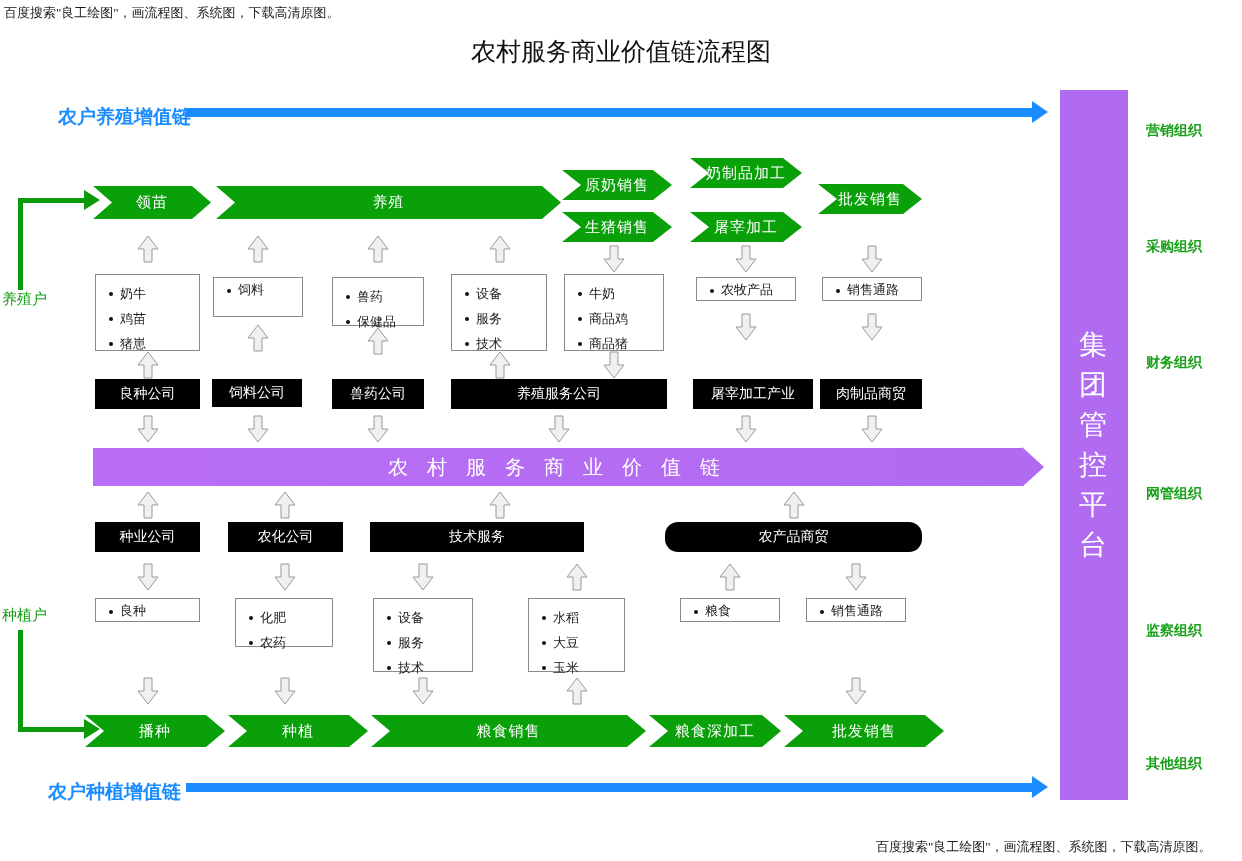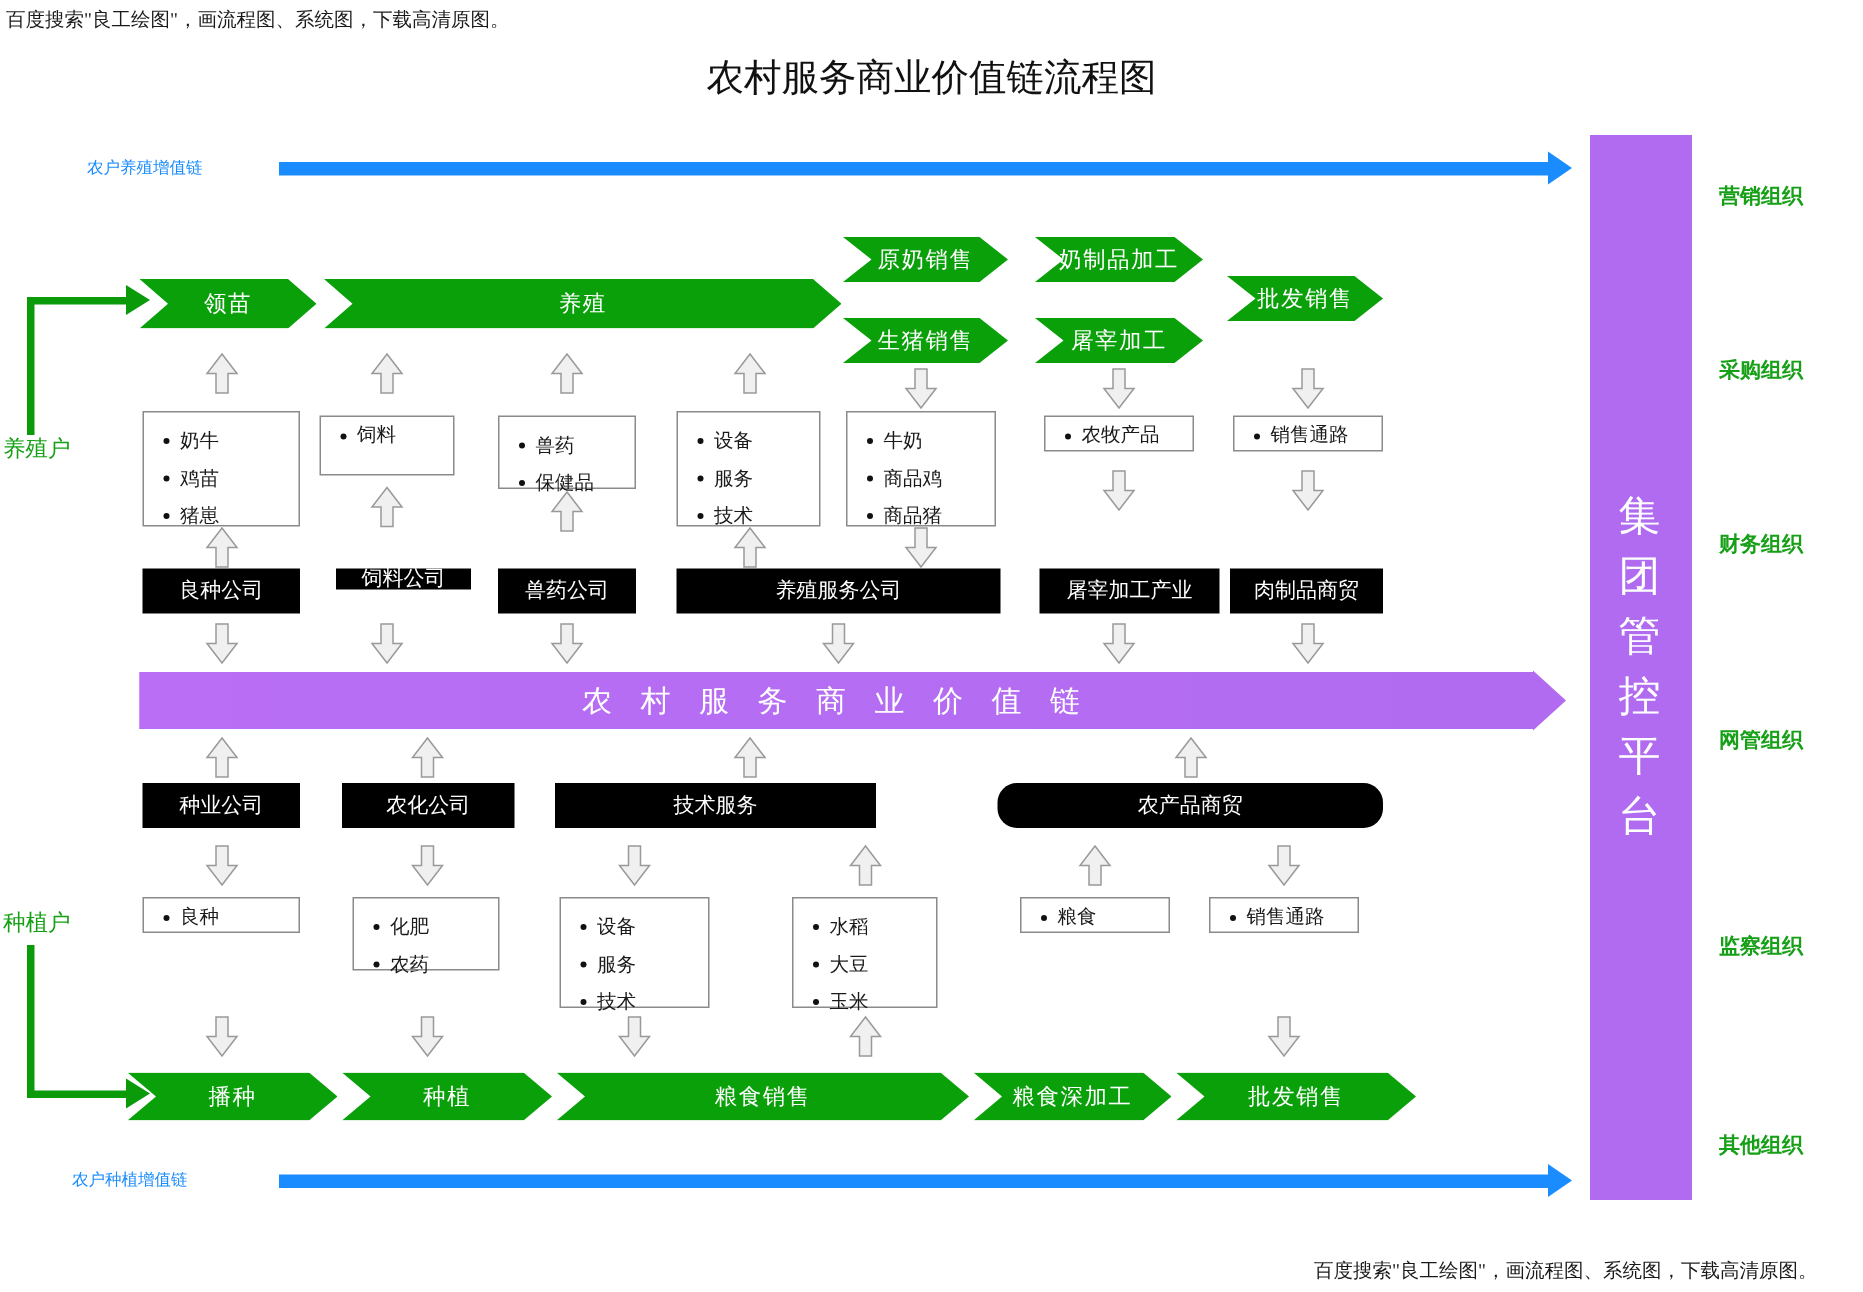--- a/index.html
+++ b/index.html
@@ -18,21 +18,21 @@
     font-size:25px;color:#111;font-weight:normal;white-space:nowrap;
     font-family:"Liberation Serif","DejaVu Serif",serif;
   }
 
   
   .bluebar{height:9px;background:#1a8cff;}
   .bluehead{
     width:0;height:0;border-top:11px solid transparent;border-bottom:11px solid transparent;
     border-left:16px solid #1a8cff;
   }
-  .bluelabel{color:#1a8cff;font-size:11px;white-space:nowrap;font-weight:normal;}
+  .bluelabel{color:#1a8cff;font-size:19px;white-space:nowrap;font-weight:bold;}
 
   
   .greenline{background:#0a9a0a;}
   .greenhead{
     width:0;height:0;border-top:10px solid transparent;border-bottom:10px solid transparent;
     border-left:16px solid #0a9a0a;
   }
   .farmerlabel{color:#15a015;font-size:15px;font-weight:normal;white-space:nowrap;}
 
   
@@ -96,21 +96,21 @@
 <div class="abs bluehead" style="left:1032px;top:101px;"></div>
 
 <div class="abs farmerlabel" style="left:2px;top:290px;">养殖户</div>
 <div class="abs greenline" style="left:18px;top:200px;width:5px;height:90px;"></div>
 <div class="abs greenline" style="left:18px;top:198px;width:66px;height:5px;"></div>
 <div class="abs greenhead" style="left:84px;top:190px;"></div>
 
 <div class="abs chev" style="left:93px;top:186px;width:118px;height:33px;">领苗</div>
 <div class="abs chev" style="left:216px;top:186px;width:345px;height:33px;">养殖</div>
 
-<div class="abs chev" style="left:562px;top:158px;width:110px;height:30px;">原奶销售</div>
+<div class="abs chev" style="left:562px;top:170px;width:110px;height:30px;">原奶销售</div>
 <div class="abs chev" style="left:690px;top:158px;width:112px;height:30px;">奶制品加工</div>
 
 <div class="abs chev" style="left:562px;top:212px;width:110px;height:30px;">生猪销售</div>
 <div class="abs chev" style="left:690px;top:212px;width:112px;height:30px;">屠宰加工</div>
 
 <div class="abs chev" style="left:818px;top:184px;width:104px;height:30px;">批发销售</div>
 
 <div class="abs bbox" style="left:95px;top:274px;width:105px;height:77px;">
   <ul>
     <li>奶牛</li>
@@ -154,21 +154,21 @@
     </ul>
 </div>
 
 <div class="abs bbox" style="left:822px;top:277px;width:100px;height:24px;padding-top:0;">
   <ul>
       <li style="line-height:23px;">销售通路</li>
     </ul>
 </div>
 
 <div class="abs cbox" style="left:95px;top:379px;width:105px;height:30px;">良种公司</div>
-<div class="abs cbox" style="left:224px;top:379px;width:90px;height:14px;text-align:center;">饲料公司</div>
+<div class="abs cbox" style="left:212px;top:379px;width:90px;height:28px;text-align:center;">饲料公司</div>
 <div class="abs cbox" style="left:332px;top:379px;width:92px;height:30px;">兽药公司</div>
 <div class="abs cbox" style="left:451px;top:379px;width:216px;height:30px;">养殖服务公司</div>
 <div class="abs cbox" style="left:693px;top:379px;width:120px;height:30px;">屠宰加工产业</div>
 <div class="abs cbox" style="left:820px;top:379px;width:102px;height:30px;">肉制品商贸</div>
 
 <div class="abs purplebody" style="left:93px;top:448px;width:929px;height:38px;">农 村 服 务 商 业 价 值 链</div>
 <div class="abs purplehead" style="left:1022px;top:447px;"></div>
 
 <div class="abs cbox" style="left:95px;top:522px;width:105px;height:30px;">种业公司</div>
 <div class="abs cbox" style="left:228px;top:522px;width:115px;height:30px;">农化公司</div>

